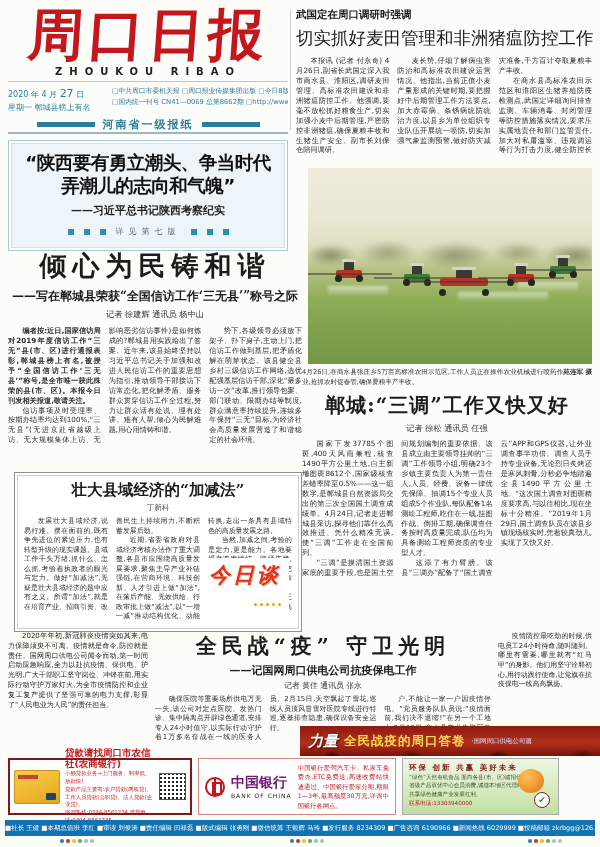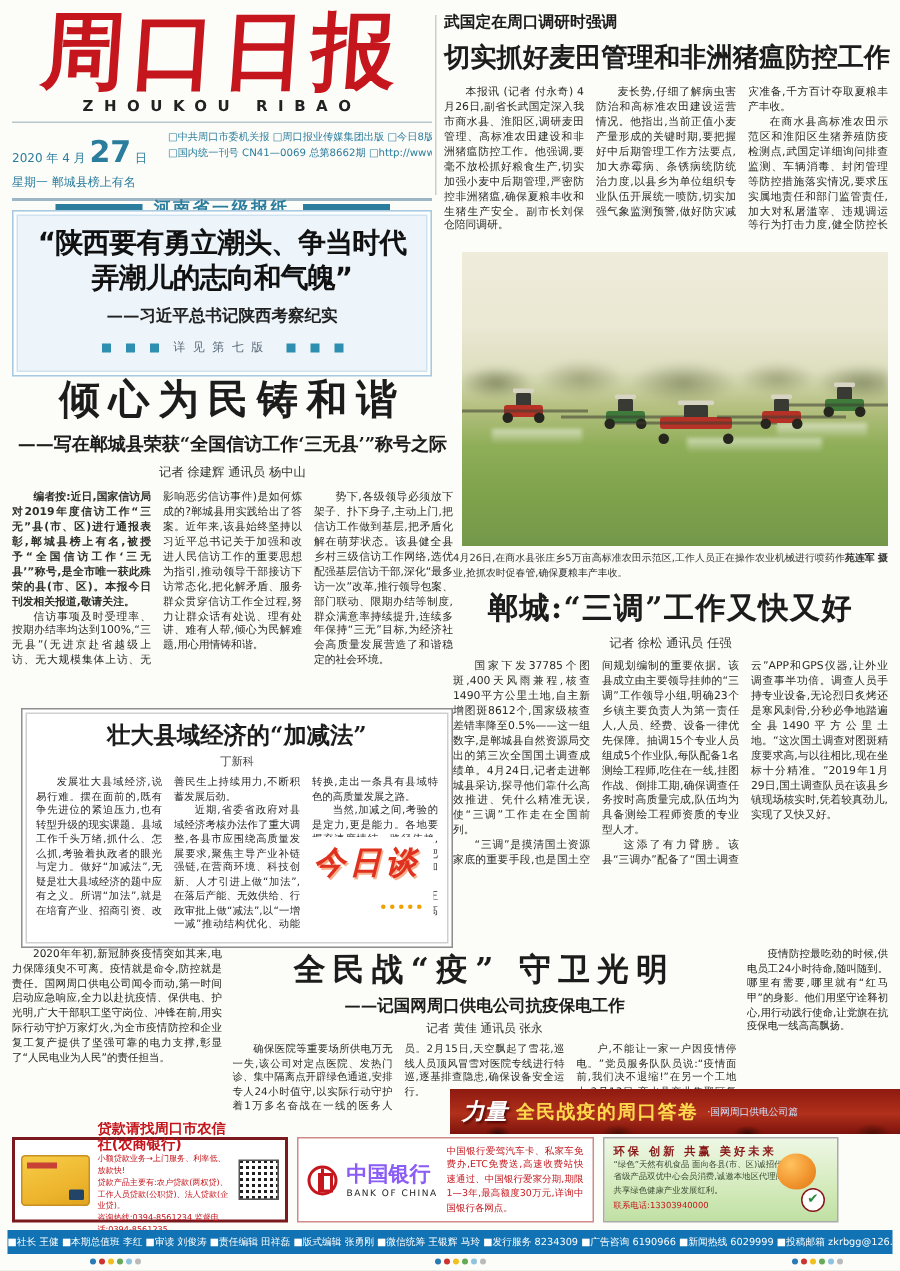--- a/index.html
+++ b/index.html
@@ -5,42 +5,42 @@
   * { box-sizing: border-box; }
   body { margin:0; background:#d9d9d4; font-family:"DejaVu Sans",sans-serif; }
   .page { position:relative; width:600px; height:847px; margin:0 auto; background:#fcfcf8; overflow:hidden; color:#1c1c1c; }
 
   
   .masthead { position:absolute; left:8px; top:4px; width:280px; height:130px; border-bottom:2px solid #9db7c6; }
   .paper-title { font-family:"DejaVu Serif",serif; font-weight:900; color:#c4161c; font-size:56px; line-height:1.1; text-align:center; letter-spacing:4px; transform:skewX(-4deg); }
   .pinyin { text-align:center; font-size:10px; font-weight:bold; letter-spacing:7px; color:#222; margin-top:0px; }
   .date-row { display:flex; gap:8px; border-top:1px solid #b9c6cc; margin-top:4px; padding-top:4px; color:#2b7d9e; }
   .date-left { width:96px; font-size:8px; line-height:1.5; white-space:nowrap; }
-  .date-day { font-size:20px; font-weight:bold; }
+  .date-day { font-size:11px; font-weight:normal; }
   .date-right { flex:1; font-size:6.8px; line-height:1.7; white-space:nowrap; overflow:hidden; }
   .grade-line { display:flex; align-items:center; justify-content:center; gap:8px; margin-top:3px; }
   .grade-bar { width:58px; height:5px; background:#2b7d9e; }
   .grade-text { color:#2b7d9e; font-weight:bold; font-size:11px; letter-spacing:2px; }
 
   
   .quote-box { position:absolute; left:8px; top:140px; width:280px; height:111px; background:#edf5fb; border:1px solid #a9c9e0; box-shadow:0 0 0 2px #fff inset, 0 0 0 3px #cfe2ef inset; text-align:center; padding:10px 8px 6px; }
   .quote-text { font-size:18.5px; font-weight:900; line-height:1.25; letter-spacing:-0.5px; color:#111; }
   .quote-attr { font-family:"DejaVu Serif",serif; font-size:11px; font-weight:bold; margin-top:6px; color:#222; }
   .quote-see { display:flex; justify-content:center; align-items:center; gap:10px; margin-top:8px; }
   .sq { width:6px; height:6px; background:#2e8fb0; display:inline-block; }
   .see-text { font-size:8px; color:#5a6b7a; letter-spacing:5px; }
 
   
   .cols { column-count:3; column-gap:8px; text-align:justify; overflow:hidden; font-size:7.2px; line-height:1.38; color:#2a2a2a; }
   .cols p { margin:0; text-indent:2em; }
 
   
   .top-article { position:absolute; left:296px; top:8px; width:296px; }
   .kicker { font-size:10.5px; font-weight:bold; font-family:"DejaVu Serif",serif; margin-bottom:4px; }
-  .top-headline { font-family:"DejaVu Serif",serif; font-size:17.5px; font-weight:700; letter-spacing:0px; margin-bottom:6px; white-space:nowrap; }
+  .top-headline { font-family:"DejaVu Serif",serif; font-size:17.5px; font-weight:400; letter-spacing:0px; margin-bottom:6px; white-space:nowrap; }
   .top-article .cols { height:104px; }
 
   
   .photo { position:absolute; left:308px; top:168px; width:284px; height:196px; overflow:hidden;
     background:linear-gradient(180deg,#f0ecdc 0%,#eae7d2 26%,#dedfc0 40%,#b7c183 52%,#8fae58 66%,#7fa24c 82%,#74984a 100%); }
   .treeline { position:absolute; left:0; top:30%; width:100%; height:26%; filter:blur(2px);
     background:
       radial-gradient(34px 16px at 8% 55%, rgba(96,104,62,.65), transparent 70%),
       radial-gradient(40px 18px at 28% 50%, rgba(110,114,70,.5), transparent 70%),
       radial-gradient(50px 20px at 52% 55%, rgba(96,104,62,.55), transparent 70%),
@@ -114,21 +114,21 @@
   .bank-card::before { content:""; position:absolute; left:4px; top:5px; width:20px; height:4px; background:#b23; opacity:.8; }
   .bank-card::after { content:""; position:absolute; right:4px; bottom:4px; width:10px; height:7px; background:#246; border-radius:1px; }
   .loan-mid { flex:1; overflow:hidden; }
   .loan-title { color:#c4161c; font-weight:900; font-size:9.5px; line-height:1.15; }
   .loan-line { color:#c4161c; font-size:5.4px; line-height:1.45; }
   .qr { width:27px; height:27px; flex:none; border:1px solid #555; background-image:repeating-linear-gradient(0deg,#111 0 2px,#fff 2px 4px),repeating-linear-gradient(90deg,#111 0 2px,#fff 2px 4px); background-blend-mode:screen; }
   .ad-bank { left:198px; width:198px; border:1px solid #d08a8a; display:flex; align-items:center; gap:6px; padding:4px 6px; }
   .boc-logo { width:20px; height:20px; border:2.5px solid #c4161c; border-radius:50%; position:relative; flex:none; }
   .boc-logo::before { content:""; position:absolute; left:4.5px; top:3px; width:6px; height:9px; border:2px solid #c4161c; }
   .boc-logo::after { content:""; position:absolute; left:6.5px; top:0px; width:2px; height:15px; background:#c4161c; }
-  .boc-name { font-family:"DejaVu Serif",serif; font-weight:900; font-size:14px; color:#8b5cf6; white-space:nowrap; }
+  .boc-name { font-family:"DejaVu Serif",serif; font-weight:900; font-size:14px; color:#701a75; white-space:nowrap; }
   .boc-en { font-size:6px; letter-spacing:1px; color:#222; }
   .boc-text { flex:1; color:#c4161c; font-size:6.3px; line-height:1.5; text-align:justify; overflow:hidden; }
   .ad-green { left:402px; width:157px; border:1px solid #aaa; background:linear-gradient(180deg,#eef7e4,#cfe8b5 70%,#bfe0a4); padding:4px 6px; position:relative; overflow:hidden; }
   .ad-green::before { content:""; position:absolute; right:14px; top:10px; width:26px; height:24px; border-radius:50%; background:radial-gradient(circle at 35% 30%,#ffc25e,#f0922b 60%,#d97715); }
   .ad-green::after { content:"✔"; position:absolute; right:8px; bottom:6px; width:14px; height:14px; border-radius:50%; background:#fff; border:1.5px solid #8a1a1a; color:#2a8a3a; font-size:9px; line-height:14px; text-align:center; }
   .green-slogan { color:#8a1a1a; font-weight:bold; font-size:7.5px; letter-spacing:2px; }
   .green-line { color:#3a4a33; font-size:5.6px; line-height:1.5; width:130px; }
   .green-phone { color:#c4161c; font-size:5.6px; margin-top:2px; }
 
   

